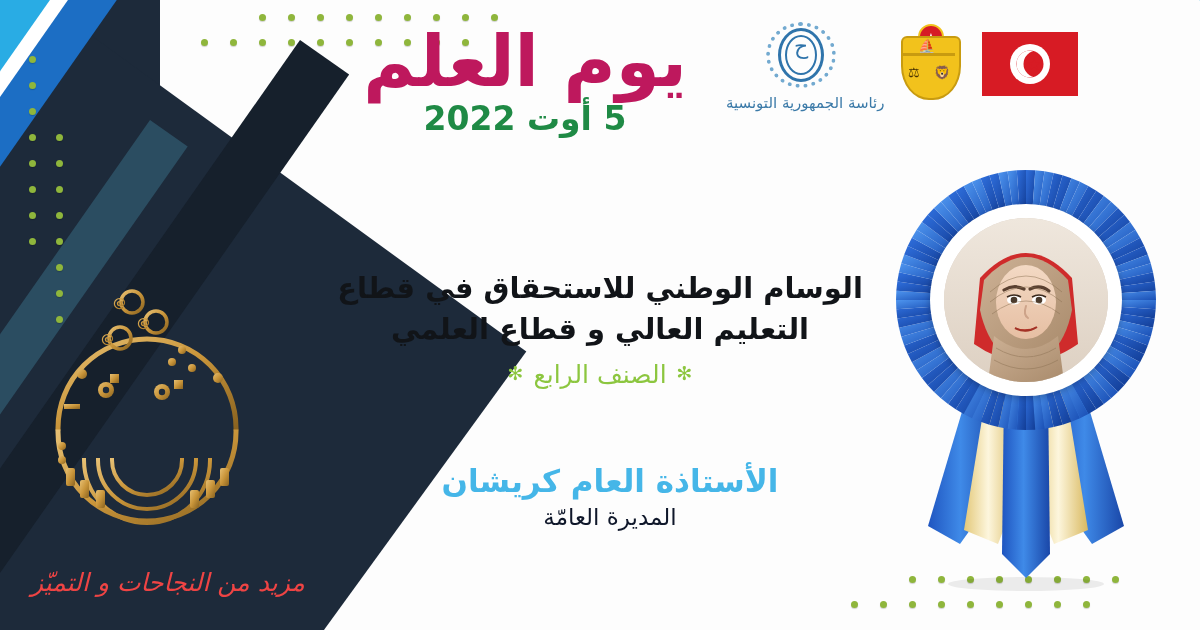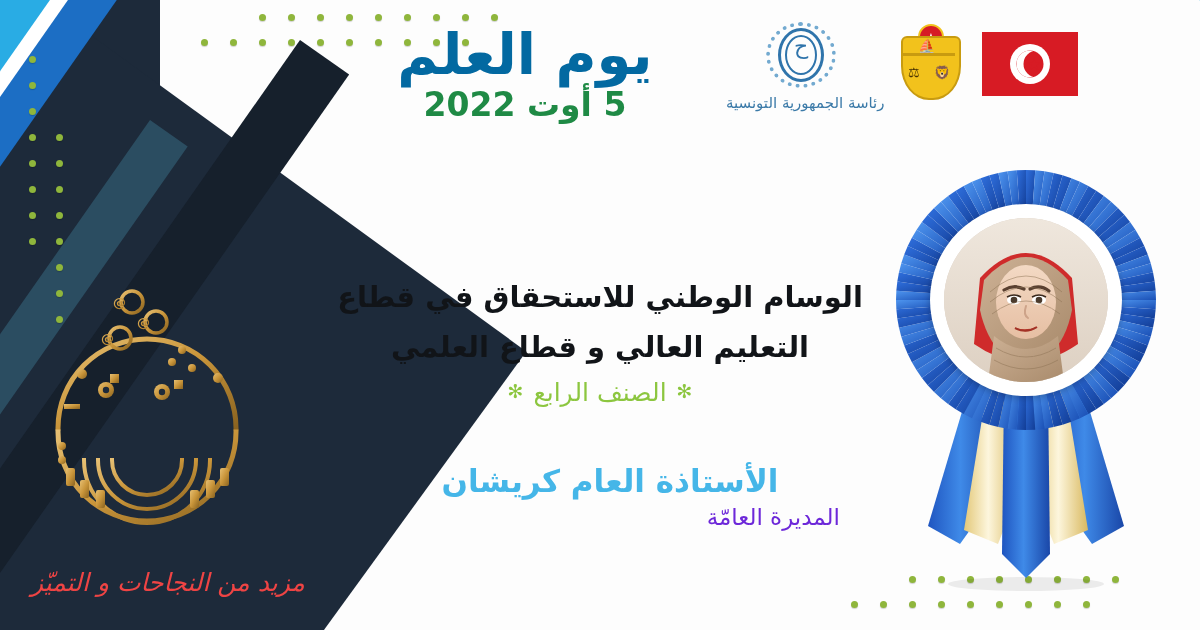--- a/index.html
+++ b/index.html
@@ -275,23 +275,23 @@
 
   
   .sciday {
     position: absolute;
     left: 360px; top: 28px;
     width: 330px;
     text-align: center;
   }
   .sciday-main {
     font-family: "DejaVu Sans", "Liberation Sans", sans-serif;
-    font-size: 56px;
+    font-size: 71px;
     font-weight: bold;
-    color: #0369a1;
+    color: #be185d;
     line-height: .95;
     letter-spacing: -1px;
   }
   .sciday-date {
     font-size: 33px;
     font-weight: bold;
     color: #1f8a45;
     margin-top: 4px;
     direction: rtl;
   }
@@ -303,21 +303,20 @@
     width: 600px;
     text-align: center;
     direction: rtl;
   }
   .award-title {
     font-size: 29px;
     font-weight: bold;
     color: #111418;
     line-height: 1.42;
     letter-spacing: -.2px;
-    margin-top: 9px;
   }
   .award-class {
     margin-top: 10px;
     font-size: 25px;
     color: #8cc63f;
     letter-spacing: 1px;
   }
   .award-class .star-sep {
     font-size: 19px;
     vertical-align: 3px;
@@ -332,23 +331,22 @@
     direction: rtl;
   }
   .person-name {
     font-size: 31px;
     font-weight: bold;
     color: #45b6e8;
     line-height: 1.25;
   }
   .person-role, .person-org {
     font-size: 23px;
-    color: #6d28d9;
+    color: #0f172a;
     line-height: 1.45;
-    text-align: right;
   }
 
   
   .motto {
     position: absolute;
     left: 8px; top: 568px;
     width: 320px;
     text-align: center;
     direction: rtl;
     font-size: 25px;

